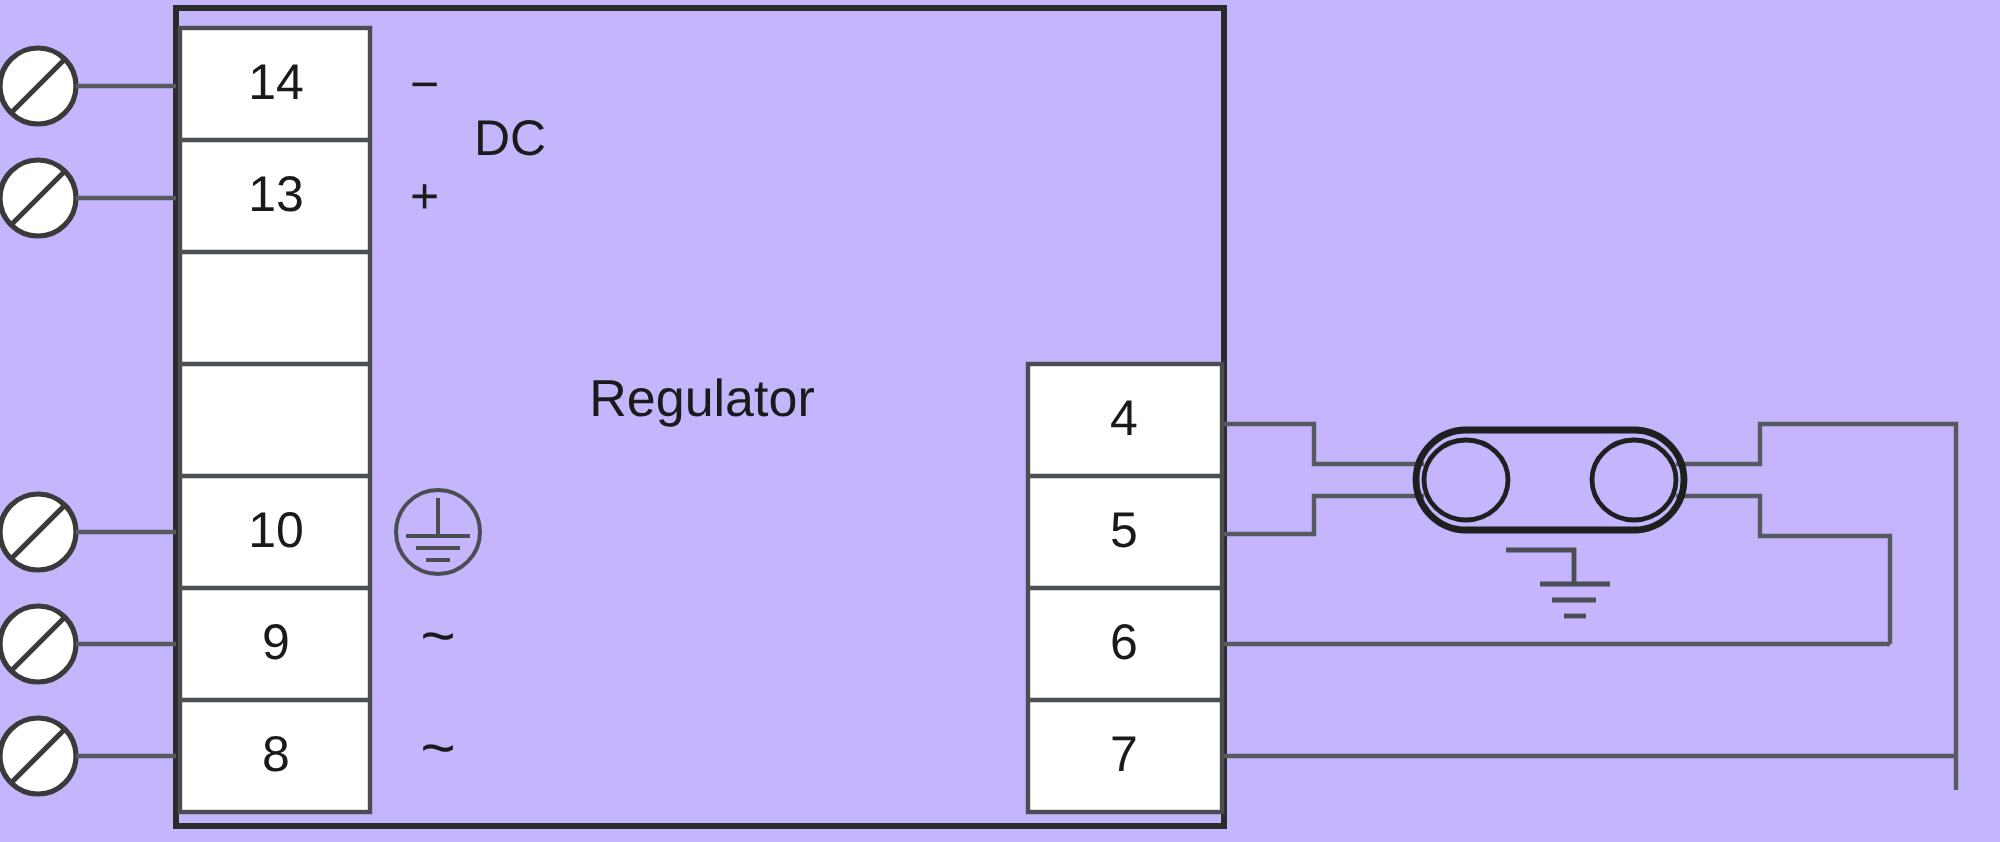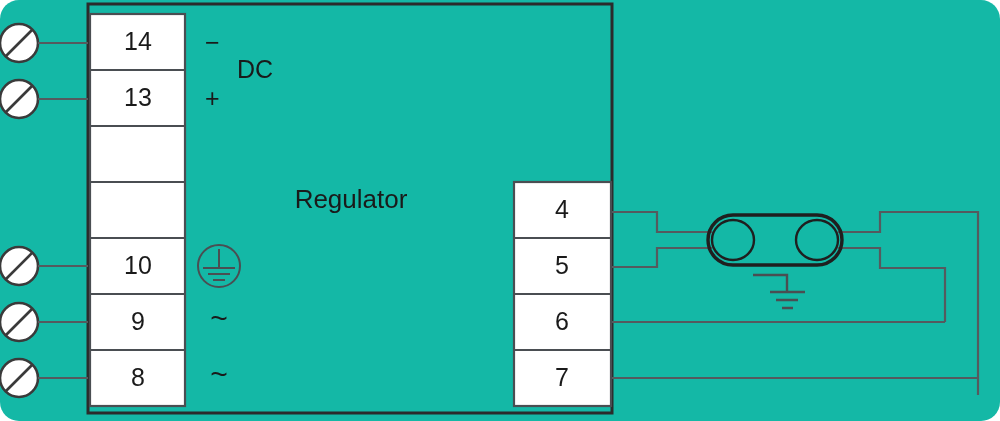--- a/index.html
+++ b/index.html
@@ -1,22 +1,21 @@
 <!DOCTYPE html>
 <html><head>
 <meta charset="utf-8">
 <style>
   html,body{margin:0;padding:0;background:#ffffff;}
   #stage{
     position:relative;
     width:1000px;height:421px;
-    background:#14b8a6;
+    background:#c4b5fd;
     font-family:"Liberation Sans", sans-serif;
     overflow:hidden;
-    border-radius:19px;
   }
   #stage svg{position:absolute;left:0;top:0;width:1000px;height:421px;}
   .tnum{
     font-family:"Liberation Sans", sans-serif;
     font-size:25px;
     fill:#1a1a1a;
     text-anchor:middle;
     dominant-baseline:middle;
   }
   .lbl{

